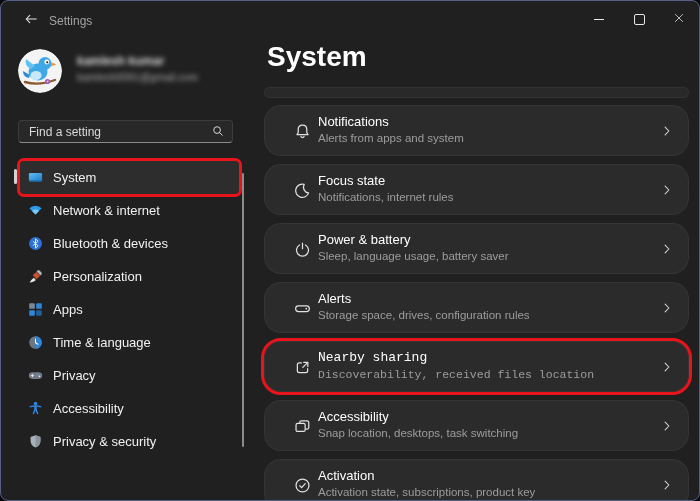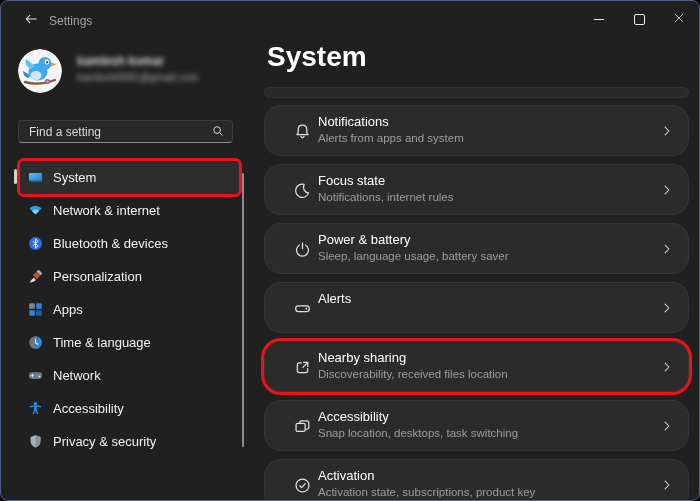--- a/index.html
+++ b/index.html
@@ -50,21 +50,21 @@
             background:#8c8c8c;border-radius:1px;}
 
   
   .main-title{position:absolute;left:266px;top:40px;font-size:28px;font-weight:700;
               color:#ffffff;letter-spacing:0;}
   .cards{position:absolute;left:263px;top:86px;width:425px;}
   .partial-card{height:11px;border-radius:6px;background:#292929;
                 border:1px solid rgba(255,255,255,0.045);box-sizing:border-box;margin-bottom:7px;}
   .card{position:relative;height:51px;border-radius:17px;background:#2b2b2b;
         border:1px solid rgba(255,255,255,0.05);box-sizing:border-box;margin-bottom:8px;}
-  .card.red-box{outline:3px solid #e9141b;}
+  .card.red-box{outline:3px solid #e9141b;font-family:Liberation Mono, monospace;}
   .card-icon{position:absolute;left:28px;top:16px;width:19px;height:19px;}
   .card-title{position:absolute;left:53px;top:8px;font-size:13px;color:#ffffff;white-space:nowrap;}
   .card-sub{position:absolute;left:53px;top:26px;font-size:11.5px;color:#9d9d9d;white-space:nowrap;}
   .card-chevron{position:absolute;right:14px;top:18px;width:14px;height:14px;}
 </style>
 </head>
 <body>
 
 <div class="window">
 
@@ -191,21 +191,21 @@
   </div>
       <div class="nav-item">
     <span class="nav-icon">
           <svg viewBox="0 0 20 20" width="17" height="17">
             <rect x="2.2" y="6.2" width="15.6" height="7.8" rx="3.9" fill="#707a88"></rect>
             <path d="M6.4 8.6v3M4.9 10.1h3" stroke="#e8eaee" stroke-width="1.1" stroke-linecap="round"></path>
             <circle cx="12.6" cy="9.2" r="1" fill="#3aa0e8"></circle>
             <circle cx="14.6" cy="11" r="1" fill="#e8eaee"></circle>
           </svg>
         </span>
-    <span class="nav-label">Network</span>
+    <span class="nav-label">Privacy</span>
   </div>
       <div class="nav-item">
     <span class="nav-icon">
           <svg viewBox="0 0 20 20" width="17" height="17">
             <circle cx="10" cy="4.3" r="2.1" fill="#2f86e0"></circle>
             <path d="M2.9 7.3c2.2-.8 4.6-1.2 7.1-1.2s4.9.4 7.1 1.2l-.5 1.6c-1.9-.6-3.7-.9-5.1-.9v3.2l2 5-1.6.7-1.9-4.6-1.9 4.6-1.6-.7 2-5V8c-1.4 0-3.2.3-5.1.9z" fill="#2f86e0"></path>
           </svg>
         </span>
     <span class="nav-label">Accessibility</span>
   </div>
@@ -261,20 +261,21 @@
             <path d="M7.3 4.5l5.4 5.5-5.4 5.5" fill="none" stroke="#d6d6d6" stroke-width="1.5" stroke-linecap="round" stroke-linejoin="round"></path>
           </svg>
     </span>
   </div>
       <div class="card">
     <span class="card-icon"><svg viewBox="0 0 20 20" width="19" height="19">
             <rect x="2.8" y="7.2" width="14.4" height="6" rx="3" fill="none" stroke="#e2e2e2" stroke-width="1.3"></rect>
             <circle cx="14" cy="10.2" r="0.9" fill="#e2e2e2"></circle>
           </svg></span>
     <div class="card-title">Alerts</div>
+    <div class="card-sub">Storage space, drives, configuration rules</div>
     <span class="card-chevron">
       <svg viewBox="0 0 20 20" width="14" height="14">
             <path d="M7.3 4.5l5.4 5.5-5.4 5.5" fill="none" stroke="#d6d6d6" stroke-width="1.5" stroke-linecap="round" stroke-linejoin="round"></path>
           </svg>
     </span>
   </div>
       <div class="card red-box">
     <span class="card-icon"><svg viewBox="0 0 20 20" width="19" height="19">
             <path d="M8.8 5.2H6.6a2 2 0 0 0-2 2v6.2a2 2 0 0 0 2 2h6.8a2 2 0 0 0 2-2v-2.2" fill="none" stroke="#e2e2e2" stroke-width="1.3" stroke-linecap="round"></path>
             <path d="M11.2 4.6h4.4V9" fill="none" stroke="#e2e2e2" stroke-width="1.3" stroke-linecap="round" stroke-linejoin="round"></path>

